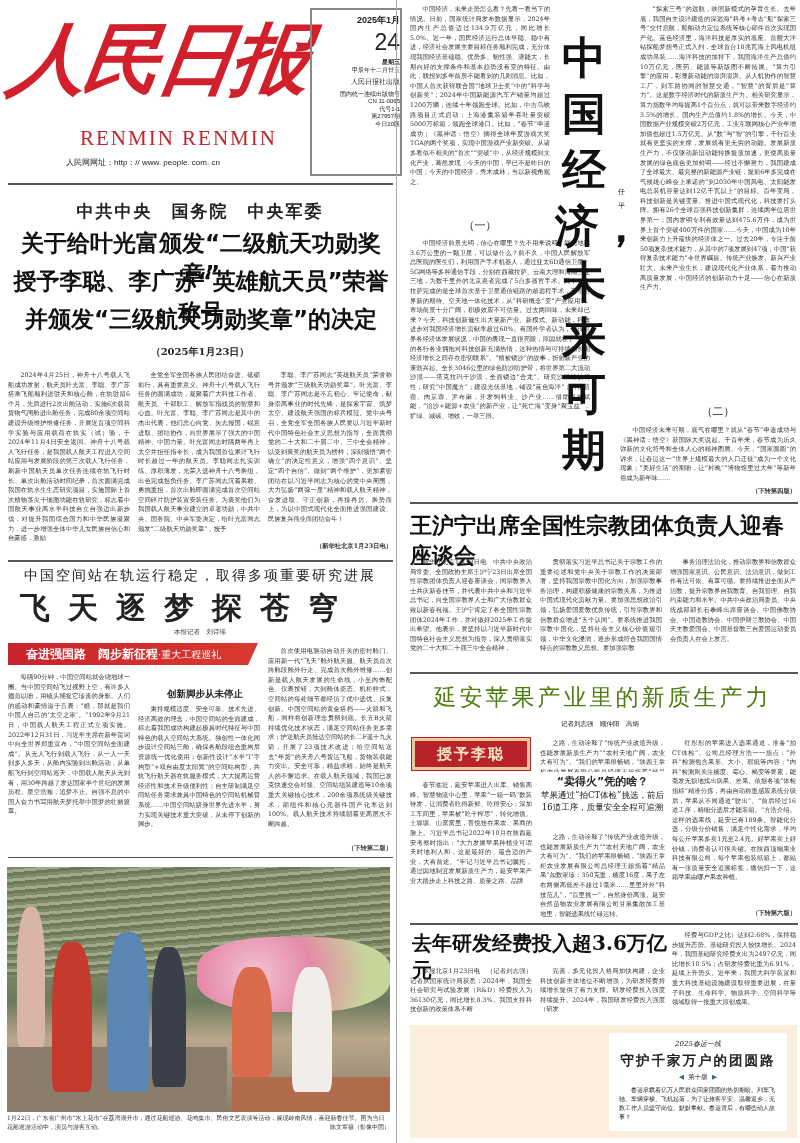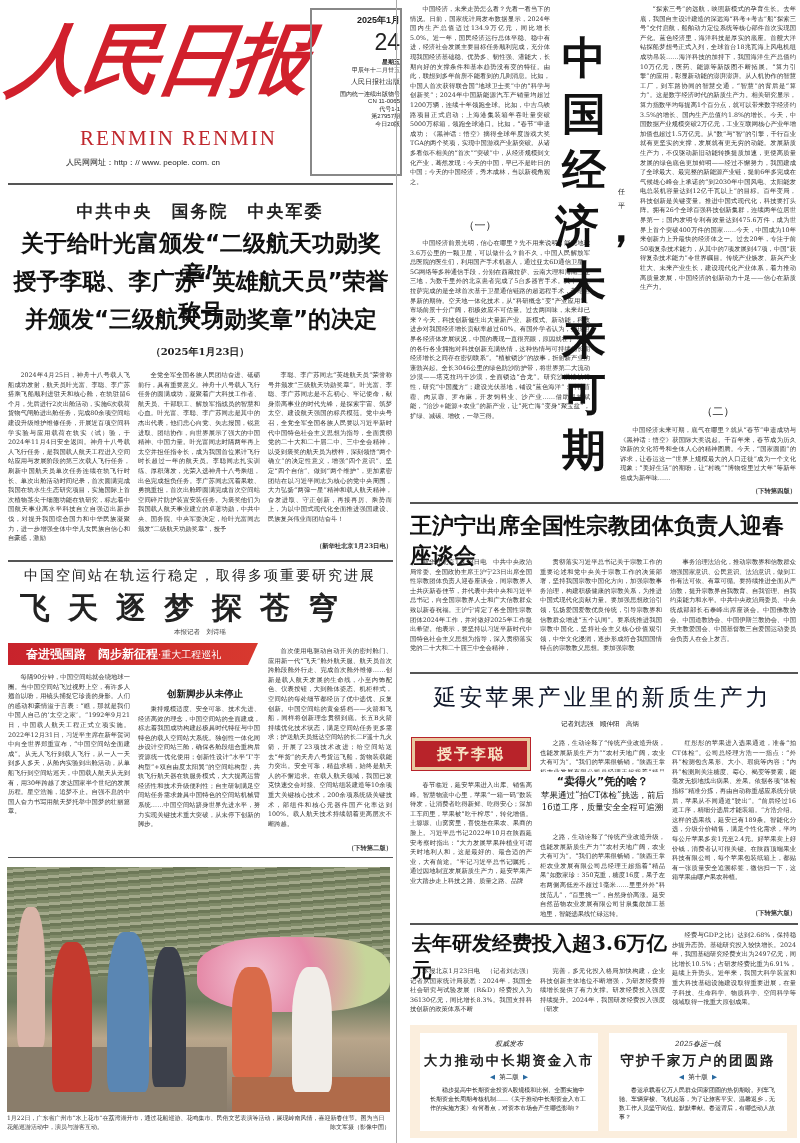--- a/index.html
+++ b/index.html
@@ -30,21 +30,21 @@
 .hl{font-family:"DejaVu Serif",serif;font-weight:bold;color:#111;text-align:left}
 #space-sub{left:0;top:567px;width:400px;font-size:14px;text-align:center;letter-spacing:2px}
 #space-main{left:20px;top:588px;width:370px;font-family:"DejaVu Sans",sans-serif;font-weight:bold;font-size:30px;letter-spacing:18px;}
 #space-byline{left:0;top:628px;width:400px;text-align:center;font-size:6.5px;color:#444}
 #banner{left:8px;top:643px;width:250px;height:22px;background:linear-gradient(90deg,#c8232c,#d8392f);color:#fff;font-family:"DejaVu Sans",sans-serif;font-weight:bold;font-size:12px;line-height:22px;padding-left:18px;clip-path:polygon(0 0,100% 0,96% 100%,0 100%)}
 #banner .sm{font-size:10px;font-weight:normal}
 #space-sub2{left:140px;top:688px;width:130px;text-align:center;font-size:9.5px;font-weight:bold}
 #photo{left:7px;top:867px;width:383px;height:245px;overflow:hidden;background:linear-gradient(180deg,#6d7a5a 0%,#8a9270 30%,#6c7a5d 55%,#b9a68b 70%,#8b7e6e 100%)}
 #photo-cap{left:7px;top:1113px;width:383px;font-size:6px;line-height:9px;color:#333}
 #wang-hl{left:410px;top:511px;width:385px;font-size:22px;letter-spacing:0px}
-#yan-hl{left:410px;top:682px;width:385px;font-family:"DejaVu Sans",sans-serif;font-size:23px;letter-spacing:3px;text-align:center;color:#0f172a}
+#yan-hl{left:410px;top:682px;width:385px;font-family:"DejaVu Sans",sans-serif;font-size:23px;letter-spacing:3px;text-align:center;color:#4d7c0f}
 #yan-by{left:400px;top:720px;width:400px;text-align:center;font-size:6.5px}
 #xinchun{left:412px;top:738px;width:118px;height:32px;background:#b8232a;border:3px solid #e8c9a0;outline:1px solid #b8232a;color:#f8e5c5;font-size:15px;text-align:center;line-height:26px;font-weight:bold;letter-spacing:2px}
 #yan-q{left:540px;top:774px;width:125px;text-align:center}
 #yan-q .a{font-size:11px;font-weight:bold;font-family:"DejaVu Sans",sans-serif}
 #yan-q .b{font-size:8.5px;line-height:12px}
 #rd-hl{left:412px;top:930px;width:255px;font-size:20px;text-align:left;font-family:"DejaVu Serif",serif}
 #boxes{left:410px;top:1025px;width:387px;height:113px;background:#fbeedd}
 .box{position:absolute;top:8px;width:178px;height:98px;background:#fff;text-align:center}
 .box .k{font-size:7px;margin-top:6px;font-style:italic}
 .box .t{font-size:13.5px;font-weight:bold;font-family:"DejaVu Sans",sans-serif;letter-spacing:2px;margin-top:3px}
@@ -182,25 +182,19 @@
     <p>本报北京1月23日电　（记者刘志强）记者从国家统计局获悉：2024年，我国全社会研究与试验发展（R&amp;D）经费投入为36130亿元，同比增长8.3%。我国支持科技创新的政策体系不断</p>
   </div>
 <div class="abs txt" style="left:540px;top:966px;width:125px;height:55px">
     <p>完善，多元化投入格局加快构建，企业科技创新主体地位不断增强，为研发经费持续增长提供了有力支撑。研发经费投入强度持续提升。2024年，我国研发经费投入强度（研发</p>
   </div>
 <div class="abs txt" style="left:672px;top:930px;width:124px;height:92px">
     <p>经费与GDP之比）达到2.68%，保持稳步提升态势。基础研究投入较快增长。2024年，我国基础研究经费支出为2497亿元，同比增长10.5%；占研发经费比重为6.91%，延续上升势头。近年来，我国大科学装置和重大科技基础设施建设取得重要进展，在量子科技、生命科学、物质科学、空间科学等领域取得一批重大原创成果。</p>
   </div>
 
 <div class="abs" id="boxes">
-  <div class="box" style="left:10px">
-    <div class="k">权威发布</div>
-    <div class="t">大力推动中长期资金入市</div>
-    <div class="pg"><span class="ar">◀</span>&nbsp;&nbsp;<span>第二版</span>&nbsp;&nbsp;<span class="ar">▶</span></div>
-    <div class="d">稳步提高中长期资金投资A股规模和比例、全面实施中长期资金长周期考核机制……《关于推动中长期资金入市工作的实施方案》有何看点，对资本市场会产生哪些影响？</div>
-  </div>
   <div class="box" style="left:199px">
     <div class="k">2025春运一线</div>
     <div class="t">守护千家万户的团圆路</div>
     <div class="pg"><span class="ar">◀</span>&nbsp;&nbsp;<span>第十版</span>&nbsp;&nbsp;<span class="ar">▶</span></div>
     <div class="d">春运承载着亿万人民群众回家团圆的热切期盼。列车飞驰、车辆穿梭、飞机起落，为了让旅客平安、温馨返乡，无数工作人员坚守岗位、默默奉献。春运背后，有哪些动人故事？</div>
   </div>
 </div>
 
 </body></html>

